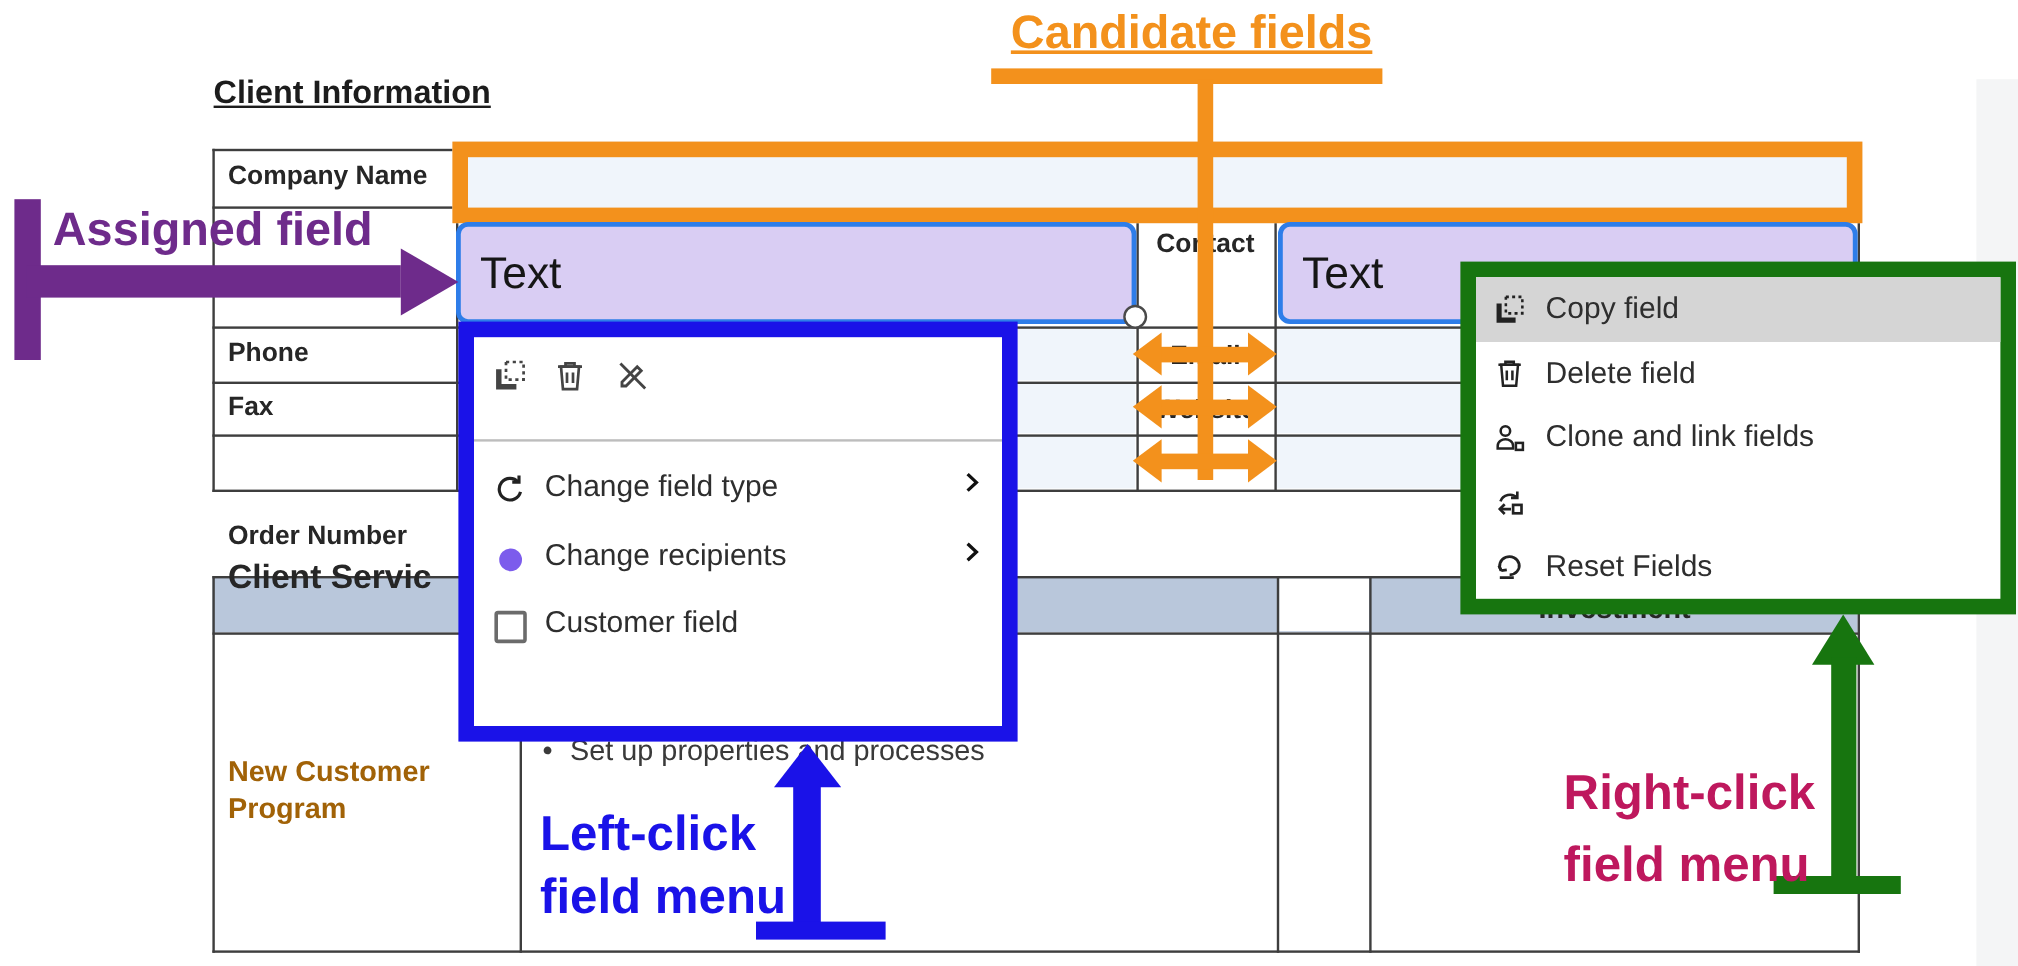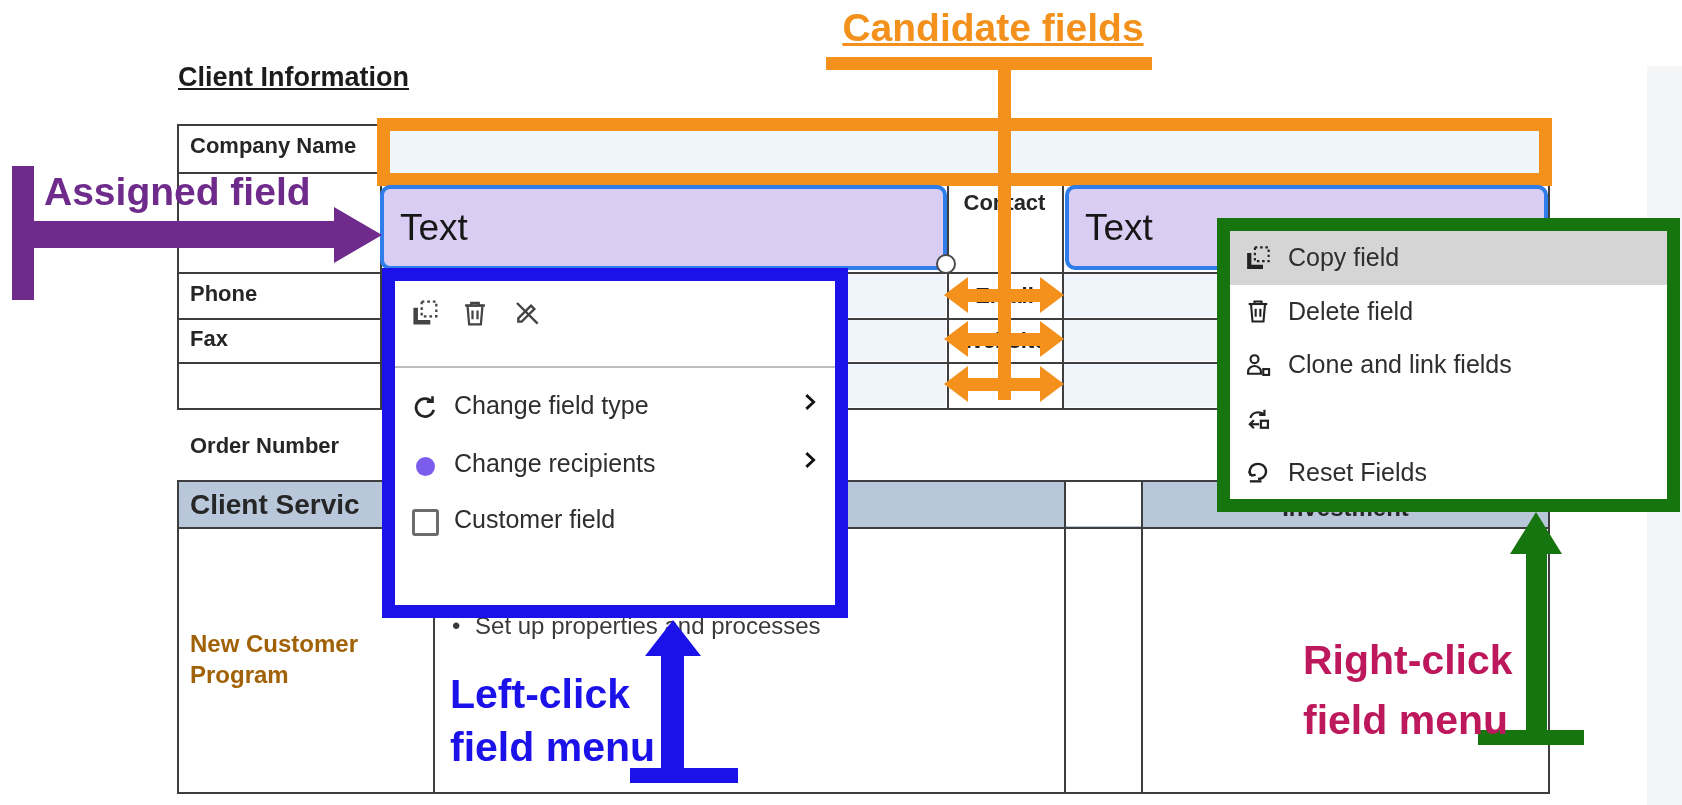--- a/index.html
+++ b/index.html
@@ -105,21 +105,21 @@
   <div class="abs" style="left:177px;top:481px;width:1371px;height:46px;background:#b9c7db;z-index:1;"></div>
   <div class="abs" style="left:1066px;top:482px;width:75px;height:44px;background:#ffffff;z-index:1;"></div>
   <div class="hline" style="left:177px;top:480px;width:1373px;"></div>
   <div class="hline" style="left:177px;top:527px;width:1373px;"></div>
   <div class="hline" style="left:177px;top:792px;width:1373px;"></div>
   <div class="vline" style="left:177px;top:480px;height:314px;"></div>
   <div class="vline" style="left:433px;top:480px;height:314px;"></div>
   <div class="vline" style="left:1064px;top:480px;height:314px;"></div>
   <div class="vline" style="left:1141px;top:480px;height:314px;"></div>
   <div class="vline" style="left:1548px;top:480px;height:314px;"></div>
-  <div class="abs" style="left:190px;top:489px;font-size:28px;font-weight:700;color:#262626;z-index:2;white-space:nowrap;">Client Servic</div>
+  <div class="abs" style="left:190px;top:465px;font-size:28px;font-weight:700;color:#262626;z-index:2;white-space:nowrap;">Client Servic</div>
   <div class="abs" style="left:1143px;top:494px;width:405px;text-align:center;font-size:24px;font-weight:700;color:#262626;z-index:2;">Investment</div>
   <div class="abs" style="left:190px;top:628px;font-size:24px;font-weight:700;color:#a16207;line-height:31px;z-index:2;">
     <div>New Customer</div>
     <div>Program</div>
   </div>
   <div class="abs" style="left:452px;top:612px;font-size:24px;color:#3a3a3a;z-index:2;white-space:nowrap;">
     <span>•</span>
     <span style="margin-left:8px;">Set up properties and processes</span>
   </div>
 

